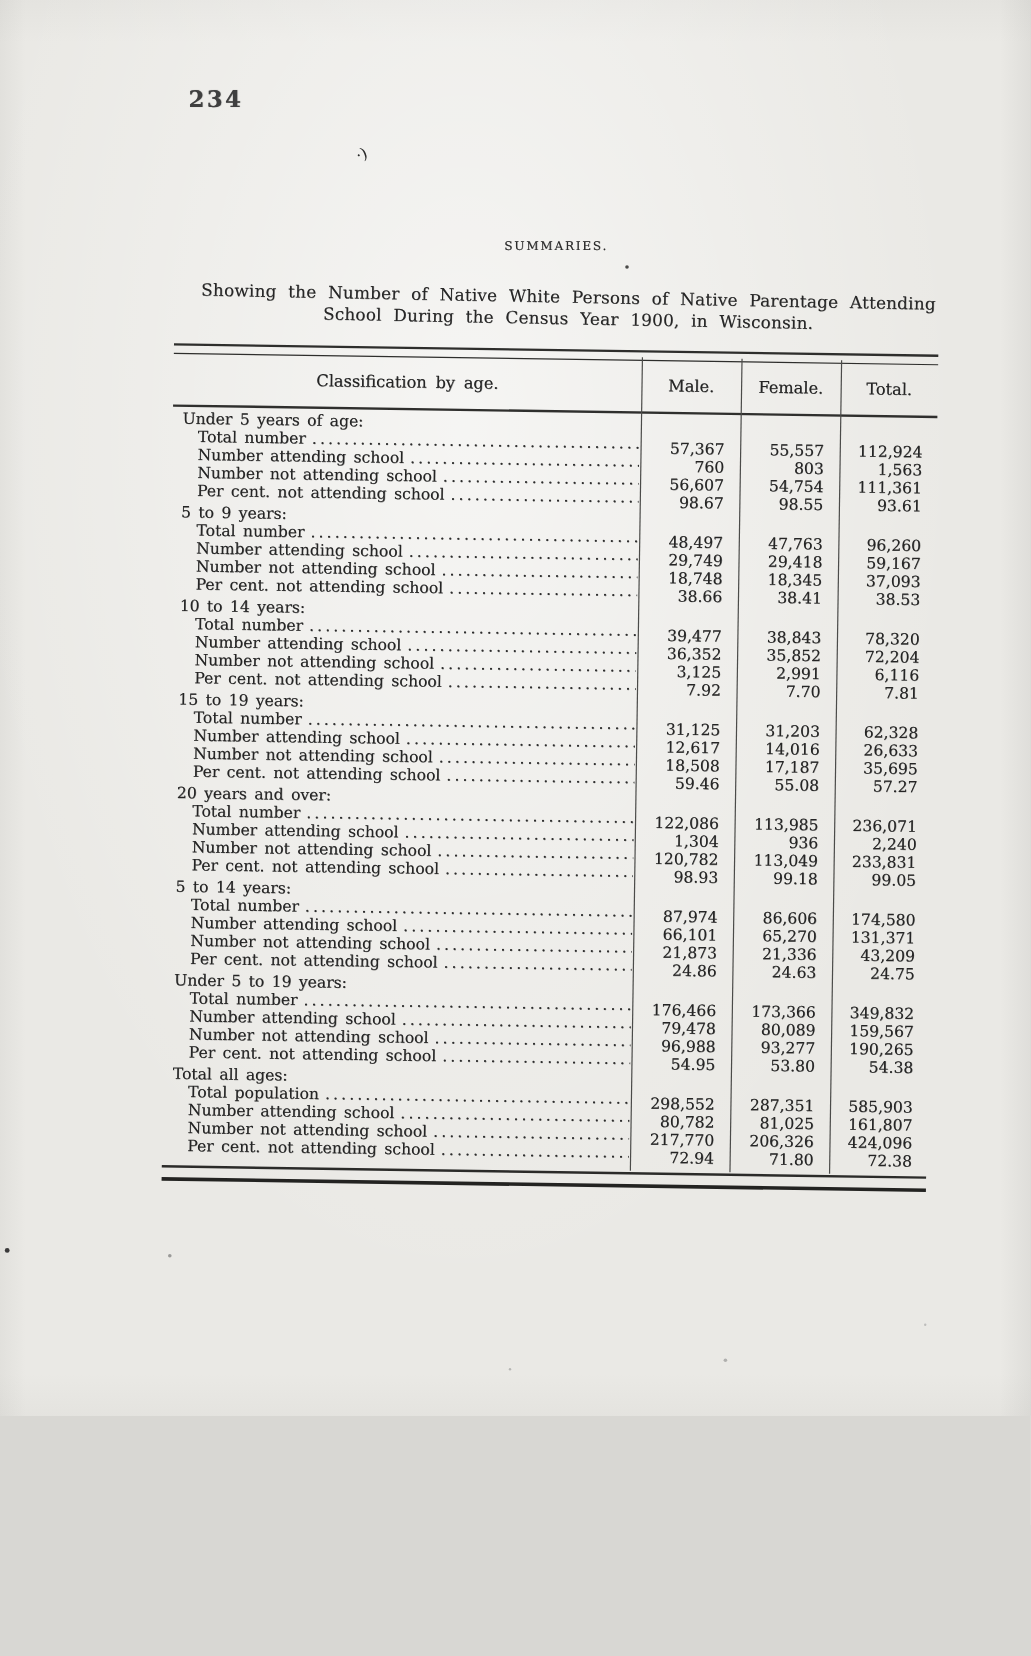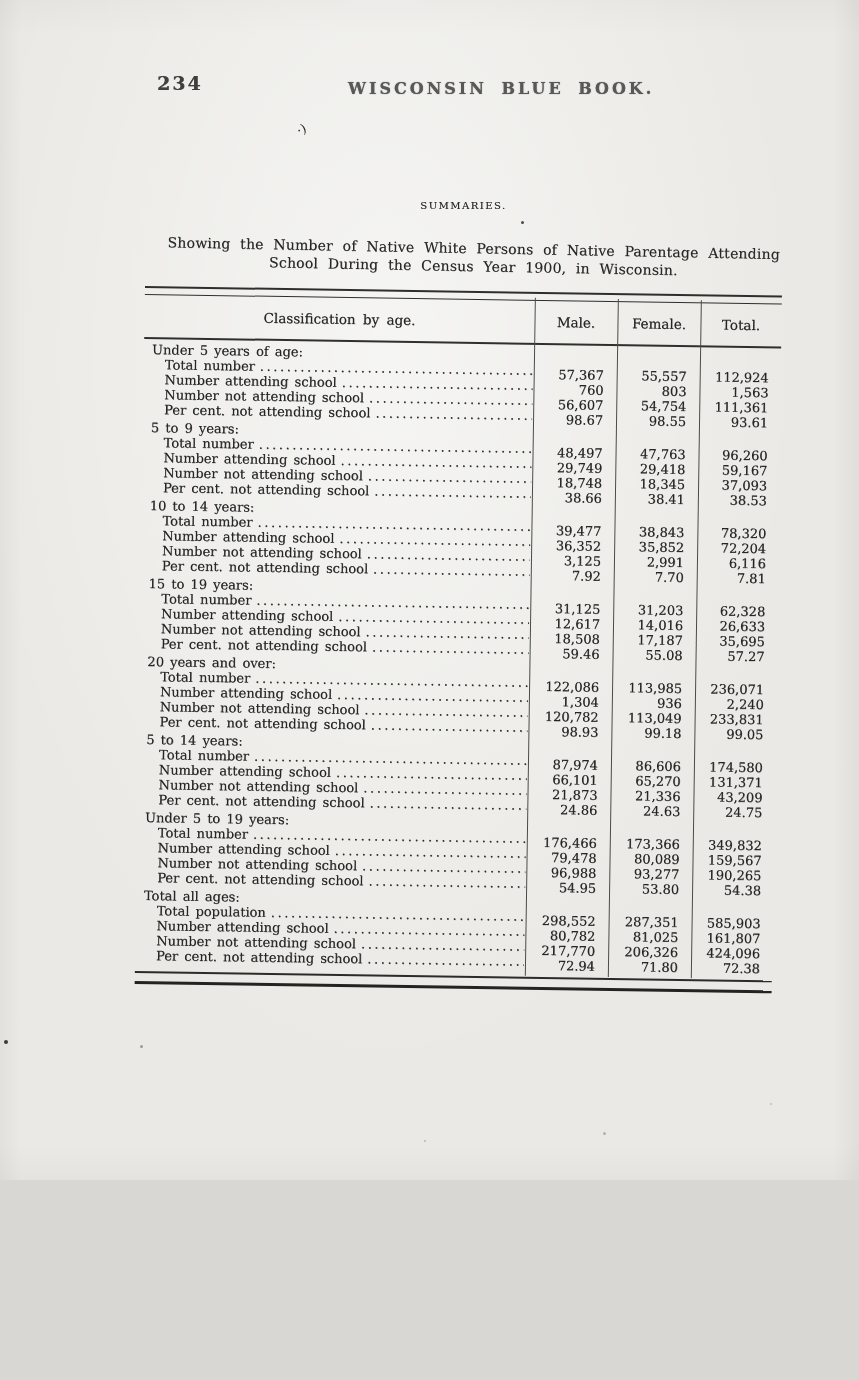--- a/index.html
+++ b/index.html
@@ -93,21 +93,20 @@
   .sm1{left:478px;top:1373px;width:56px;height:3px;}
   .sm2{left:690px;top:1375px;width:40px;height:3px;}
   .sm3{left:20px;top:1373px;width:70px;height:3px;background:rgba(110,110,106,0.2);}
 </style>
 </head>
 <body>
 
 <div class="page">
 
   <div class="abs page-number">234</div>
-  <div class="abs running-head">WISCONSIN BLUE BOOK.</div>
   <div class="abs ink-mark">·)</div>
 
   <div class="abs section-title">SUMMARIES.</div>
 
   <div class="abs caption">
     <div>Showing the Number of Native White Persons of Native Parentage Attending</div>
     <div>School During the Census Year 1900, in Wisconsin.</div>
   </div>
 
   <div class="abs sum-table">

